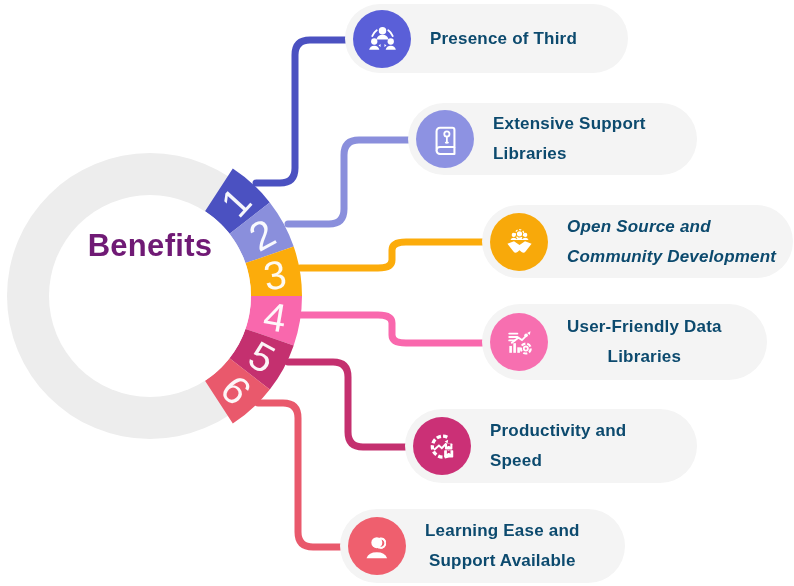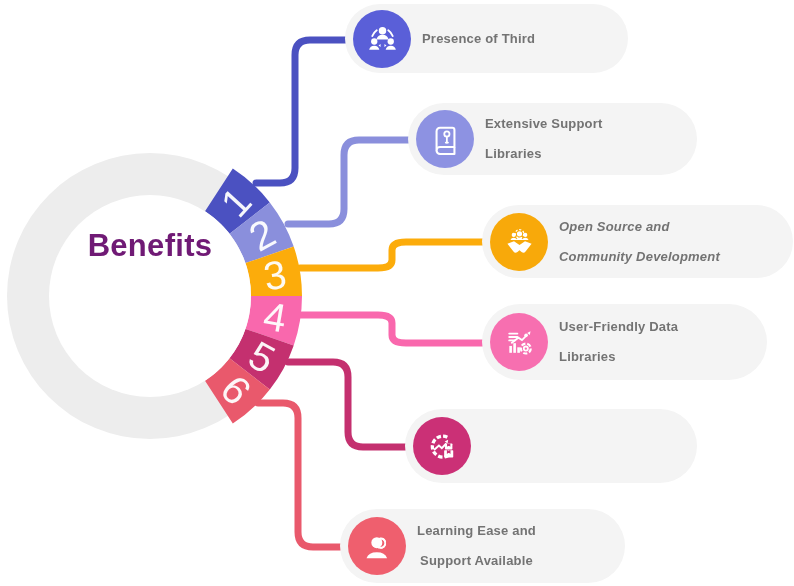--- a/index.html
+++ b/index.html
@@ -15,22 +15,22 @@
   .pill{
     position:absolute;background:#f4f4f4;border-radius:40px;
     display:flex;align-items:center;
   }
   .badge{
     width:58px;height:58px;border-radius:50%;margin-left:8px;flex:0 0 auto;
     display:flex;align-items:center;justify-content:center;
   }
   .badge svg{width:33px;height:33px;display:block;}
   .plabel{
-    margin-left:11px;margin-right:10px;font-weight:700;color:#737373;
-    font-size:13px;line-height:30px;letter-spacing:.2px;
+    margin-left:19px;margin-right:10px;font-weight:700;color:#0c4a6e;
+    font-size:17px;line-height:30px;letter-spacing:.2px;
   }
   .plabel div{white-space:nowrap;}
   .seg-num{
     font-family:"Liberation Sans",sans-serif;font-size:40px;font-weight:400;
     fill:#ffffff;opacity:.95;
   }
   .connector{fill:none;stroke-width:7;stroke-linecap:round;}
 </style>
 </head>
 <body>
@@ -128,21 +128,21 @@
           <circle cx="12" cy="6.4" r="3.1" stroke-dasharray="1.6 1.2"></circle>
         </g>
       </svg>
     </div>
     <div class="plabel">
       <div>Open Source and</div>
       <div>Community Development</div>
     </div>
   </div>
 
-  <div class="pill" style="left:482px;top:304px;width:285px;height:76px;">
+  <div class="pill" style="left:482px;top:304px;width:285px;height:76px;text-align:center;">
     <div class="badge" style="background-color: rgb(247, 111, 176);">
       <svg viewBox="0 0 24 24">
         <g stroke="#fff" stroke-width="1.3" fill="none" stroke-linecap="round">
           <path d="M4.5 5.5h6M4.5 8h6M4.5 10.5h4"></path>
         </g>
         <g fill="#fff">
           <rect x="4.6" y="14.5" width="1.9" height="5"></rect>
           <rect x="7.5" y="12.5" width="1.9" height="7"></rect>
           <rect x="10.4" y="15.5" width="1.9" height="4"></rect>
           <circle cx="16.8" cy="6.8" r="1.3"></circle>
@@ -171,20 +171,24 @@
         <g fill="#fff">
           <rect x="13.8" y="9.8" width="5.4" height="4.4" rx=".5"></rect>
           <rect x="13.2" y="14.8" width="6.6" height="5.2" rx=".5"></rect>
         </g>
         <g stroke-width="1" fill="none">
           <path d="M15.8 9.8v1.4l.7-.5.7.5V9.8" stroke="#cb3076"></path>
           <path d="M15.7 14.8v1.6l.8-.6.8.6v-1.6" stroke="#cb3076"></path>
         </g>
       </svg>
     </div>
+    <div class="plabel">
+      <div>Productivity and</div>
+      <div>Speed</div>
+    </div>
   </div>
 
   <div class="pill" style="left:340px;top:509px;width:285px;height:74px;text-align:center;">
     <div class="badge" style="background-color: rgb(239, 95, 110);">
       <svg viewBox="0 0 24 24">
         <g fill="#fff">
           <circle cx="11.5" cy="9.2" r="4"></circle>
           <path d="M4 20.5a7.8 6 0 0 1 15 0z"></path>
         </g>
         <g fill="none" stroke="#fff" stroke-width="1.3" stroke-linecap="round">

